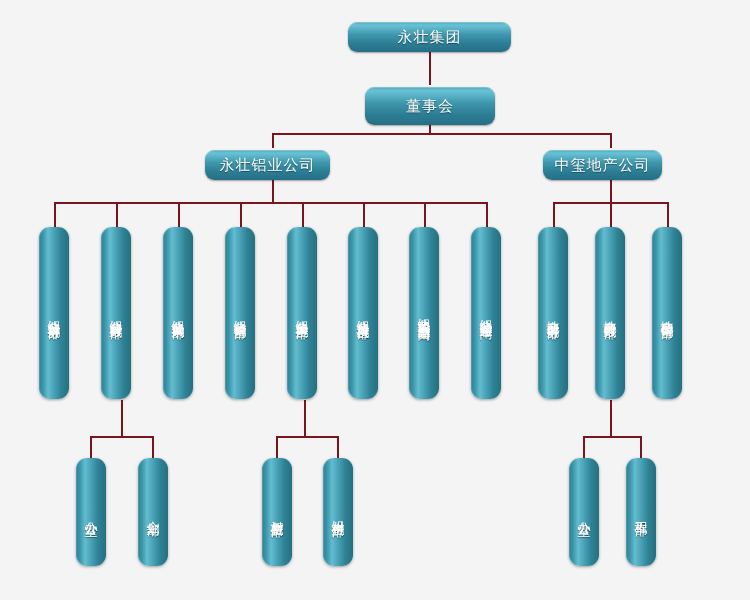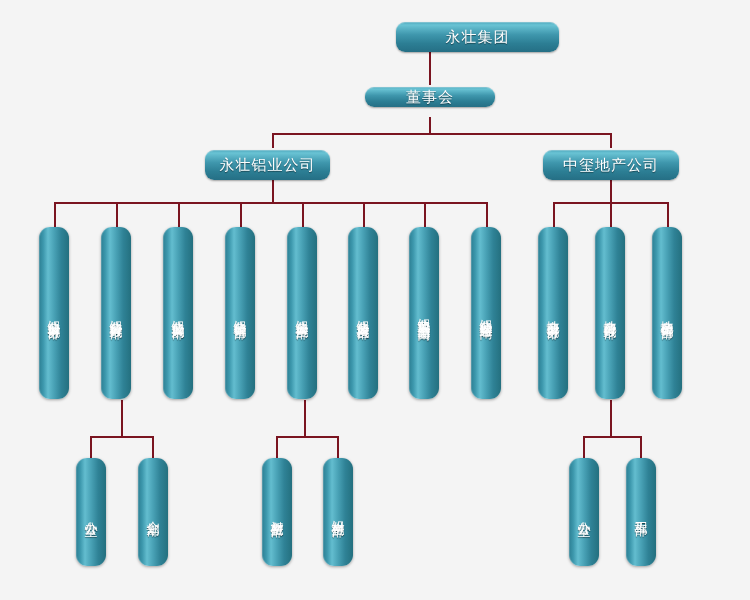--- a/index.html
+++ b/index.html
@@ -118,33 +118,33 @@
   <div class="conn conn-v" style="left:304px; top:400px; height:37px;"></div>
   <div class="conn conn-h" style="left:276px; top:436px; width:62px;"></div>
   <div class="conn conn-v" style="left:276px; top:436px; height:22px;"></div>
   <div class="conn conn-v" style="left:337px; top:436px; height:22px;"></div>
 
   <div class="conn conn-v" style="left:610px; top:400px; height:37px;"></div>
   <div class="conn conn-h" style="left:583px; top:436px; width:58px;"></div>
   <div class="conn conn-v" style="left:583px; top:436px; height:22px;"></div>
   <div class="conn conn-v" style="left:640px; top:436px; height:22px;"></div>
 
-  <div class="node-h" style="left:348px; top:22px; width:163px; height:30px;margin-left:48px;">
+  <div class="node-h" style="left:348px; top:22px; width:163px; height:30px;">
     <span>永壮集团</span>
   </div>
 
-  <div class="node-h" style="left:365px; top:87px; width:130px; height:20px;">
+  <div class="node-h" style="left:365px; top:87px; width:130px; height:38px;">
     <span>董事会</span>
   </div>
 
   <div class="node-h" style="left:205px; top:150px; width:125px; height:30px;">
     <span>永壮铝业公司</span>
   </div>
 
-  <div class="node-h" style="left:543px; top:150px; width:136px; height:30px;">
+  <div class="node-h" style="left:543px; top:150px; width:119px; height:30px;">
     <span>中玺地产公司</span>
   </div>
 
   <div class="node-v" style="left:39px; top:227px; width:30px; height:172px;">
     <span>铝业公司财务部</span>
   </div>
   <div class="node-v" style="left:101px; top:227px; width:30px; height:172px;">
     <span>铝业公司行政部</span>
   </div>
   <div class="node-v" style="left:163px; top:227px; width:30px; height:172px;">

